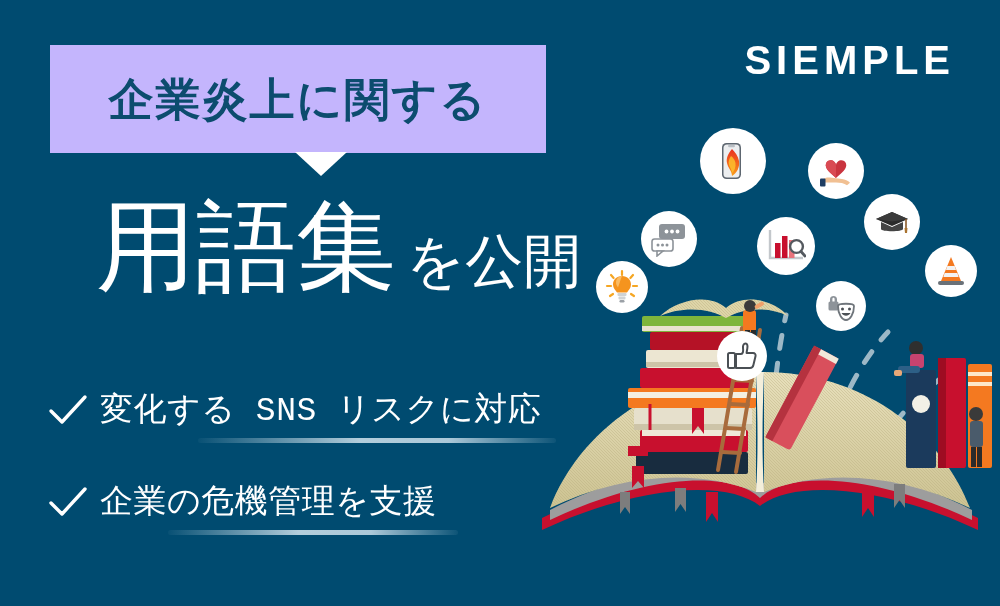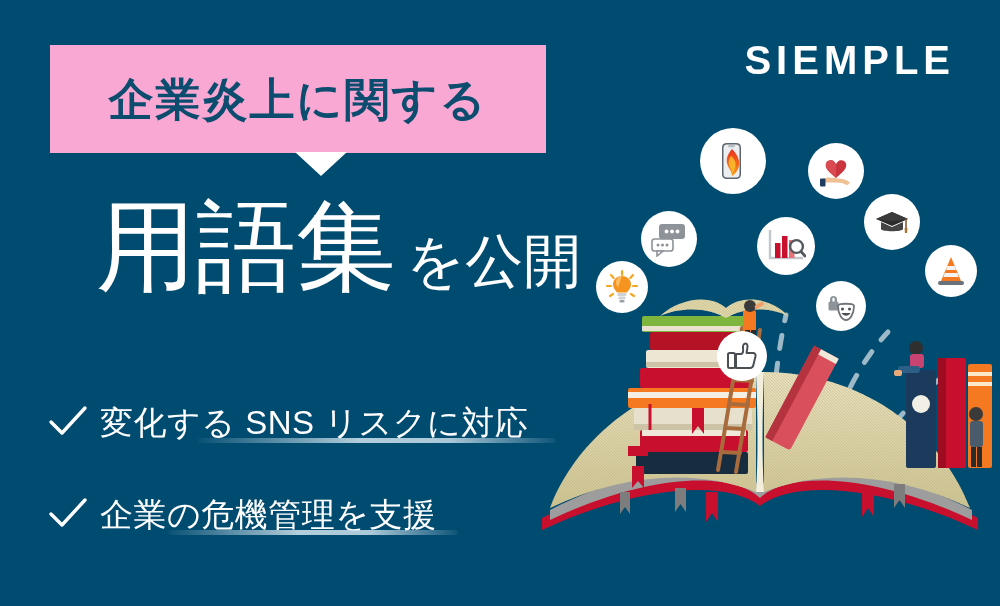--- a/index.html
+++ b/index.html
@@ -35,21 +35,21 @@
   .label-wrap {
     position: absolute;
     left: 50px;
     top: 45px;
     width: 496px;
     height: 108px;
   }
   .label-box {
     position: absolute;
     inset: 0;
-    background: #f9a8d4;
+    background: #c4b5fd;
     display: flex;
     align-items: center;
     justify-content: center;
   }
   .label-text {
     color: #0c4c6e;
     font-size: 45px;
     font-weight: 700;
     letter-spacing: 2px;
     line-height: 1;
@@ -93,23 +93,24 @@
   
   .bullets {
     position: absolute;
     left: 48px;
     top: 383px;
     width: 520px;
   }
   .bullet {
     position: relative;
     display: flex;
-    align-items: flex-end;
+    align-items: center;
     height: 56px;
     margin-bottom: 36px;
+    font-family: Liberation Mono, monospace;
   }
   .bullet-check {
     width: 40px;
     height: 34px;
     flex: 0 0 auto;
     margin-right: 12px;
   }
   .bullet-check svg { display: block; }
   .bullet-text {
     color: #ffffff;

